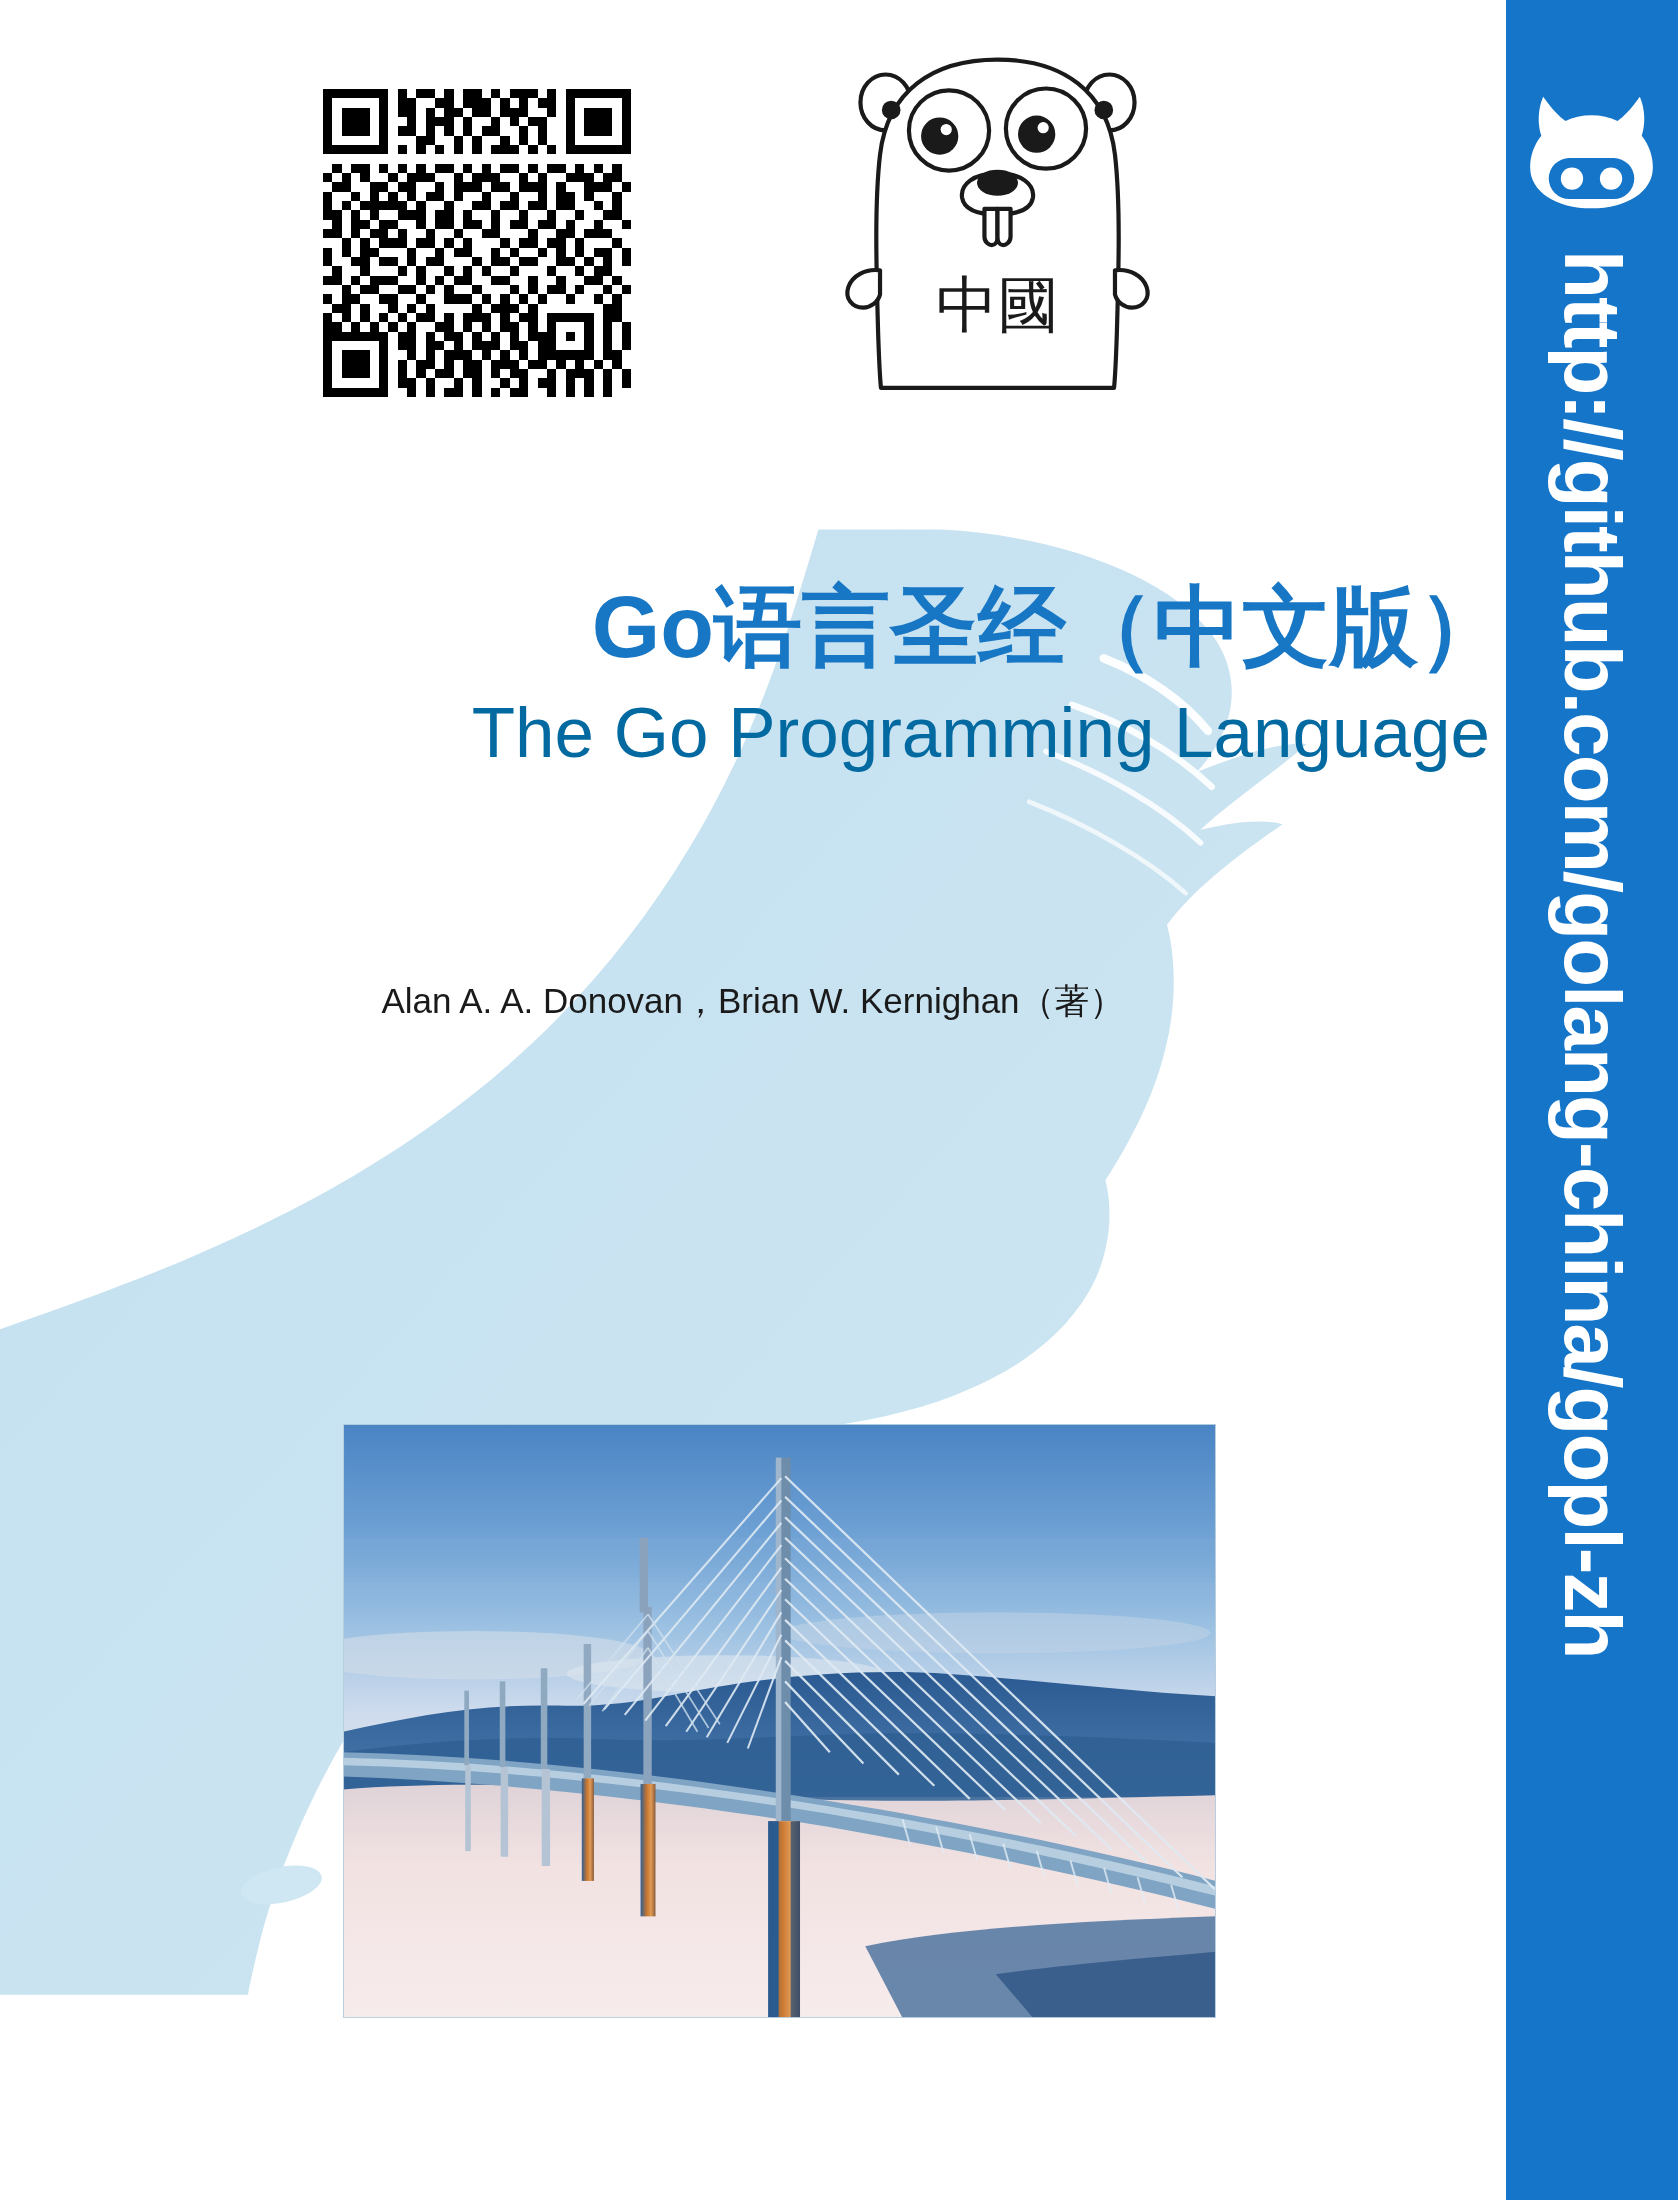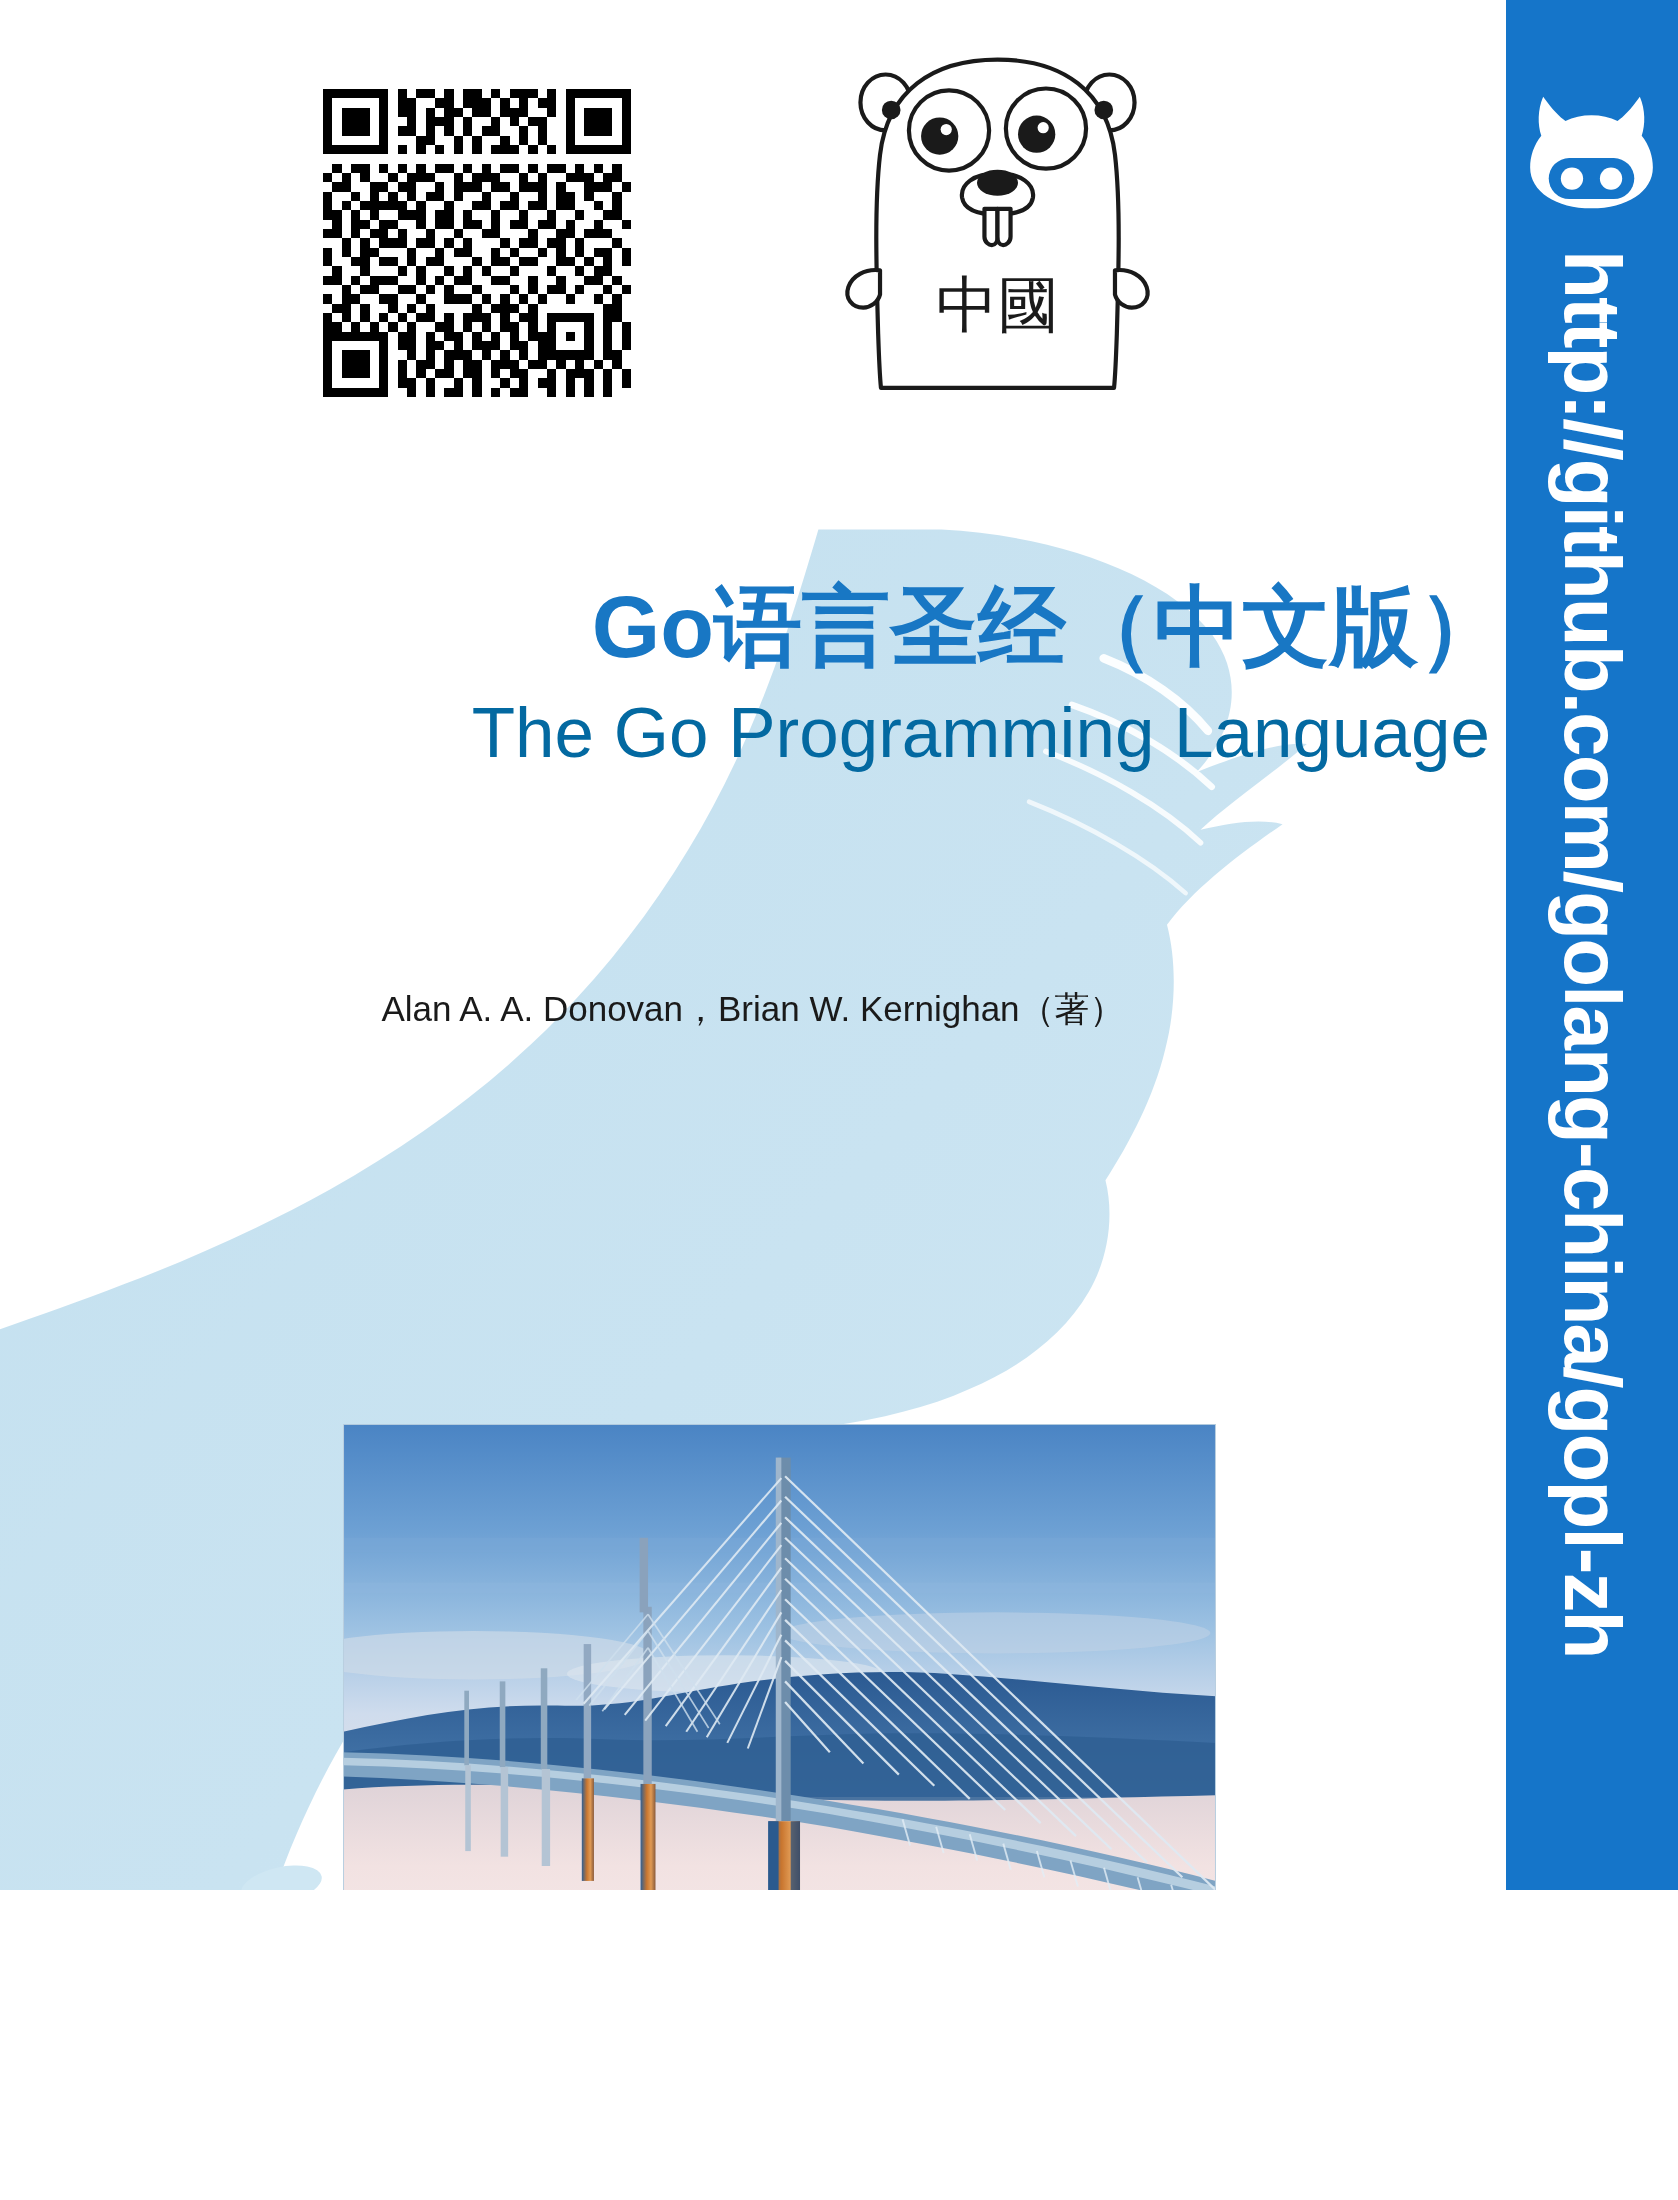--- a/index.html
+++ b/index.html
@@ -14,21 +14,21 @@
     overflow: hidden;
     font-family: "Liberation Sans", sans-serif;
     background: #ffffff;
   }
 
   
   #cover {
     position: absolute;
     left: 0; top: 0;
     width: 1678px;
-    height: 1890px;
+    height: 2200px;
     background: #ffffff;
     overflow: hidden;
   }
 
   
   #brush-stroke {
     position: absolute;
     left: 0; top: 522px;
     width: 1510px;
     height: 1473px;
@@ -92,21 +92,20 @@
     top: 977px;
     width: 1506px;
     z-index: 4;
     text-align: center;
     color: #1a1a1a;
   }
   .author-line {
     font-size: 35px;
     line-height: 1.38;
     white-space: nowrap;
-    margin-top: 8px;
   }
 
   
   #bridge-photo {
     position: absolute;
     left: 343px;
     top: 1424px;
     width: 873px;
     height: 594px;
     z-index: 4;

